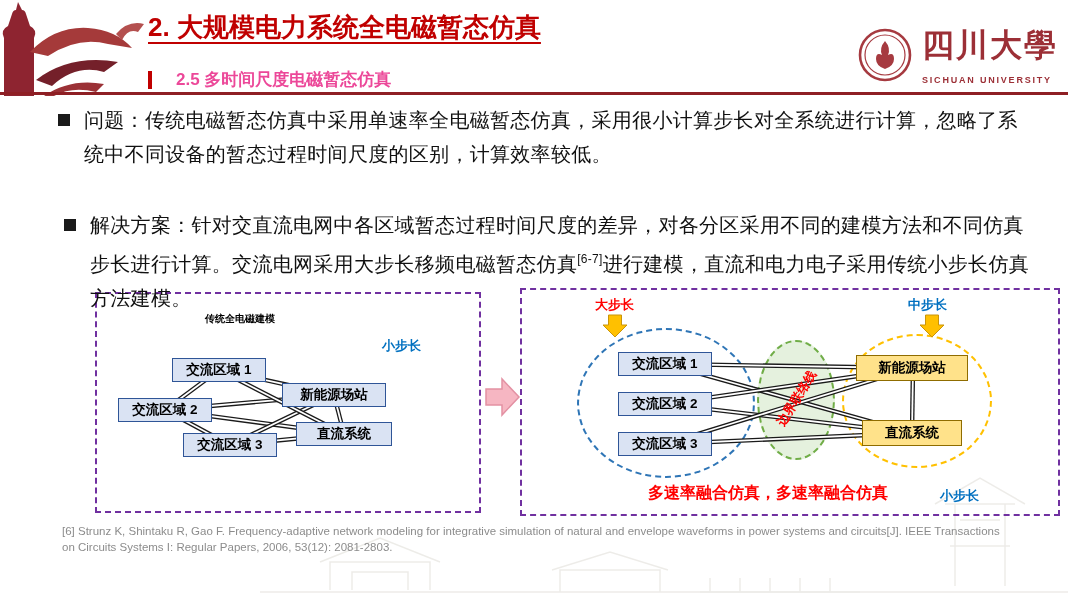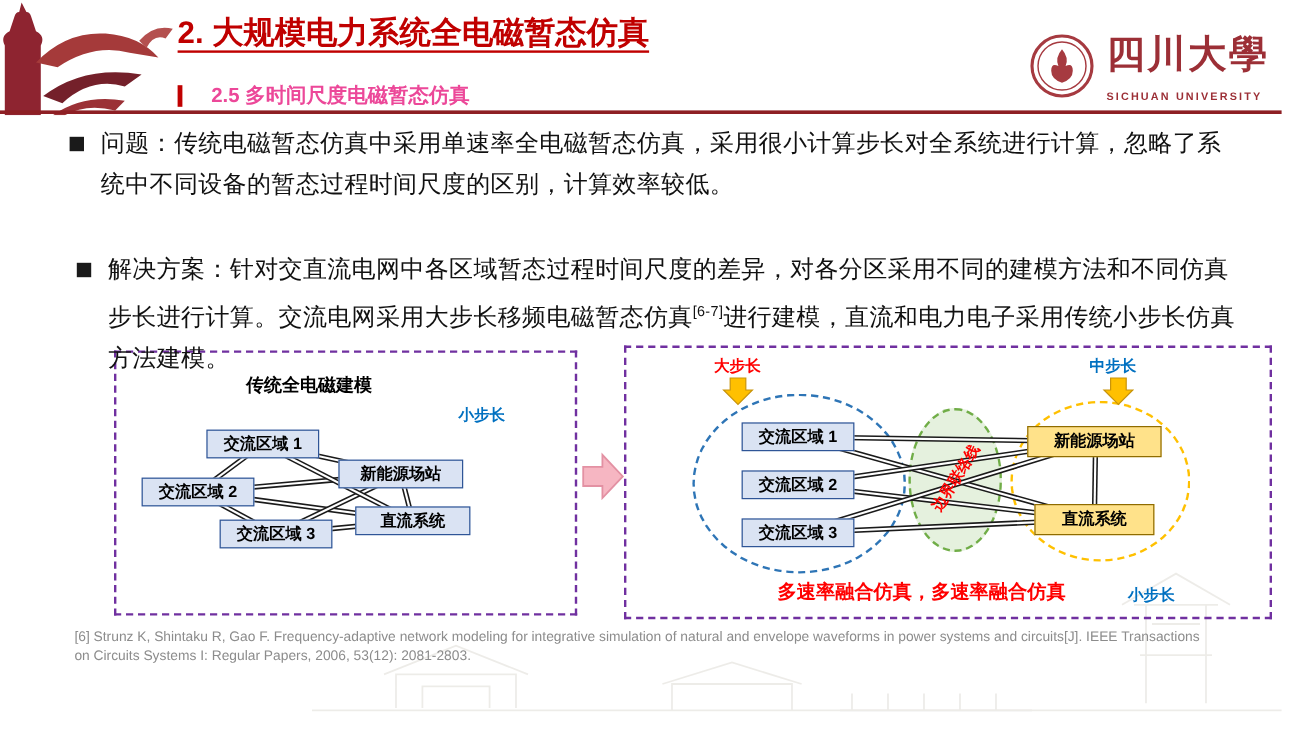--- a/index.html
+++ b/index.html
@@ -50,21 +50,21 @@
   #n-ac1-l { left:172px; top:358px; width:94px;  height:24px; }
   #n-ac2-l { left:118px; top:398px; width:94px;  height:24px; }
   #n-ac3-l { left:183px; top:433px; width:94px;  height:24px; }
   #n-re-l  { left:282px; top:383px; width:104px; height:24px; }
   #n-dc-l  { left:296px; top:422px; width:96px;  height:24px; }
   #n-ac1-r { left:618px; top:352px; width:94px;  height:24px; }
   #n-ac2-r { left:618px; top:392px; width:94px;  height:24px; }
   #n-ac3-r { left:618px; top:432px; width:94px;  height:24px; }
   #n-re-r  { left:856px; top:355px; width:112px; height:26px; }
   #n-dc-r  { left:862px; top:420px; width:100px; height:26px; }
-  .panel-title { position:absolute; left:205px; top:312px; font-size:15px; font-weight:bold; color:#000; z-index:4; }
+  .panel-title { position:absolute; left:205px; top:312px; font-size:10px; font-weight:bold; color:#000; z-index:4; }
   .step-label { position:absolute; font-size:13px; font-weight:bold; z-index:4; white-space:nowrap; }
   #step-small-left  { left:382px; top:337px; color:#0070C0; }
   #step-large       { left:595px; top:296px; color:#FF0000; }
   #step-medium      { left:908px; top:296px; color:#0070C0; }
   #step-small-right { left:940px; top:487px; color:#0070C0; }
   #caption-right {
     position:absolute; left:648px; top:483px; font-size:16px; font-weight:bold;
     color:#FF0000; z-index:4; white-space:nowrap;
   }
   .boundary-label {

